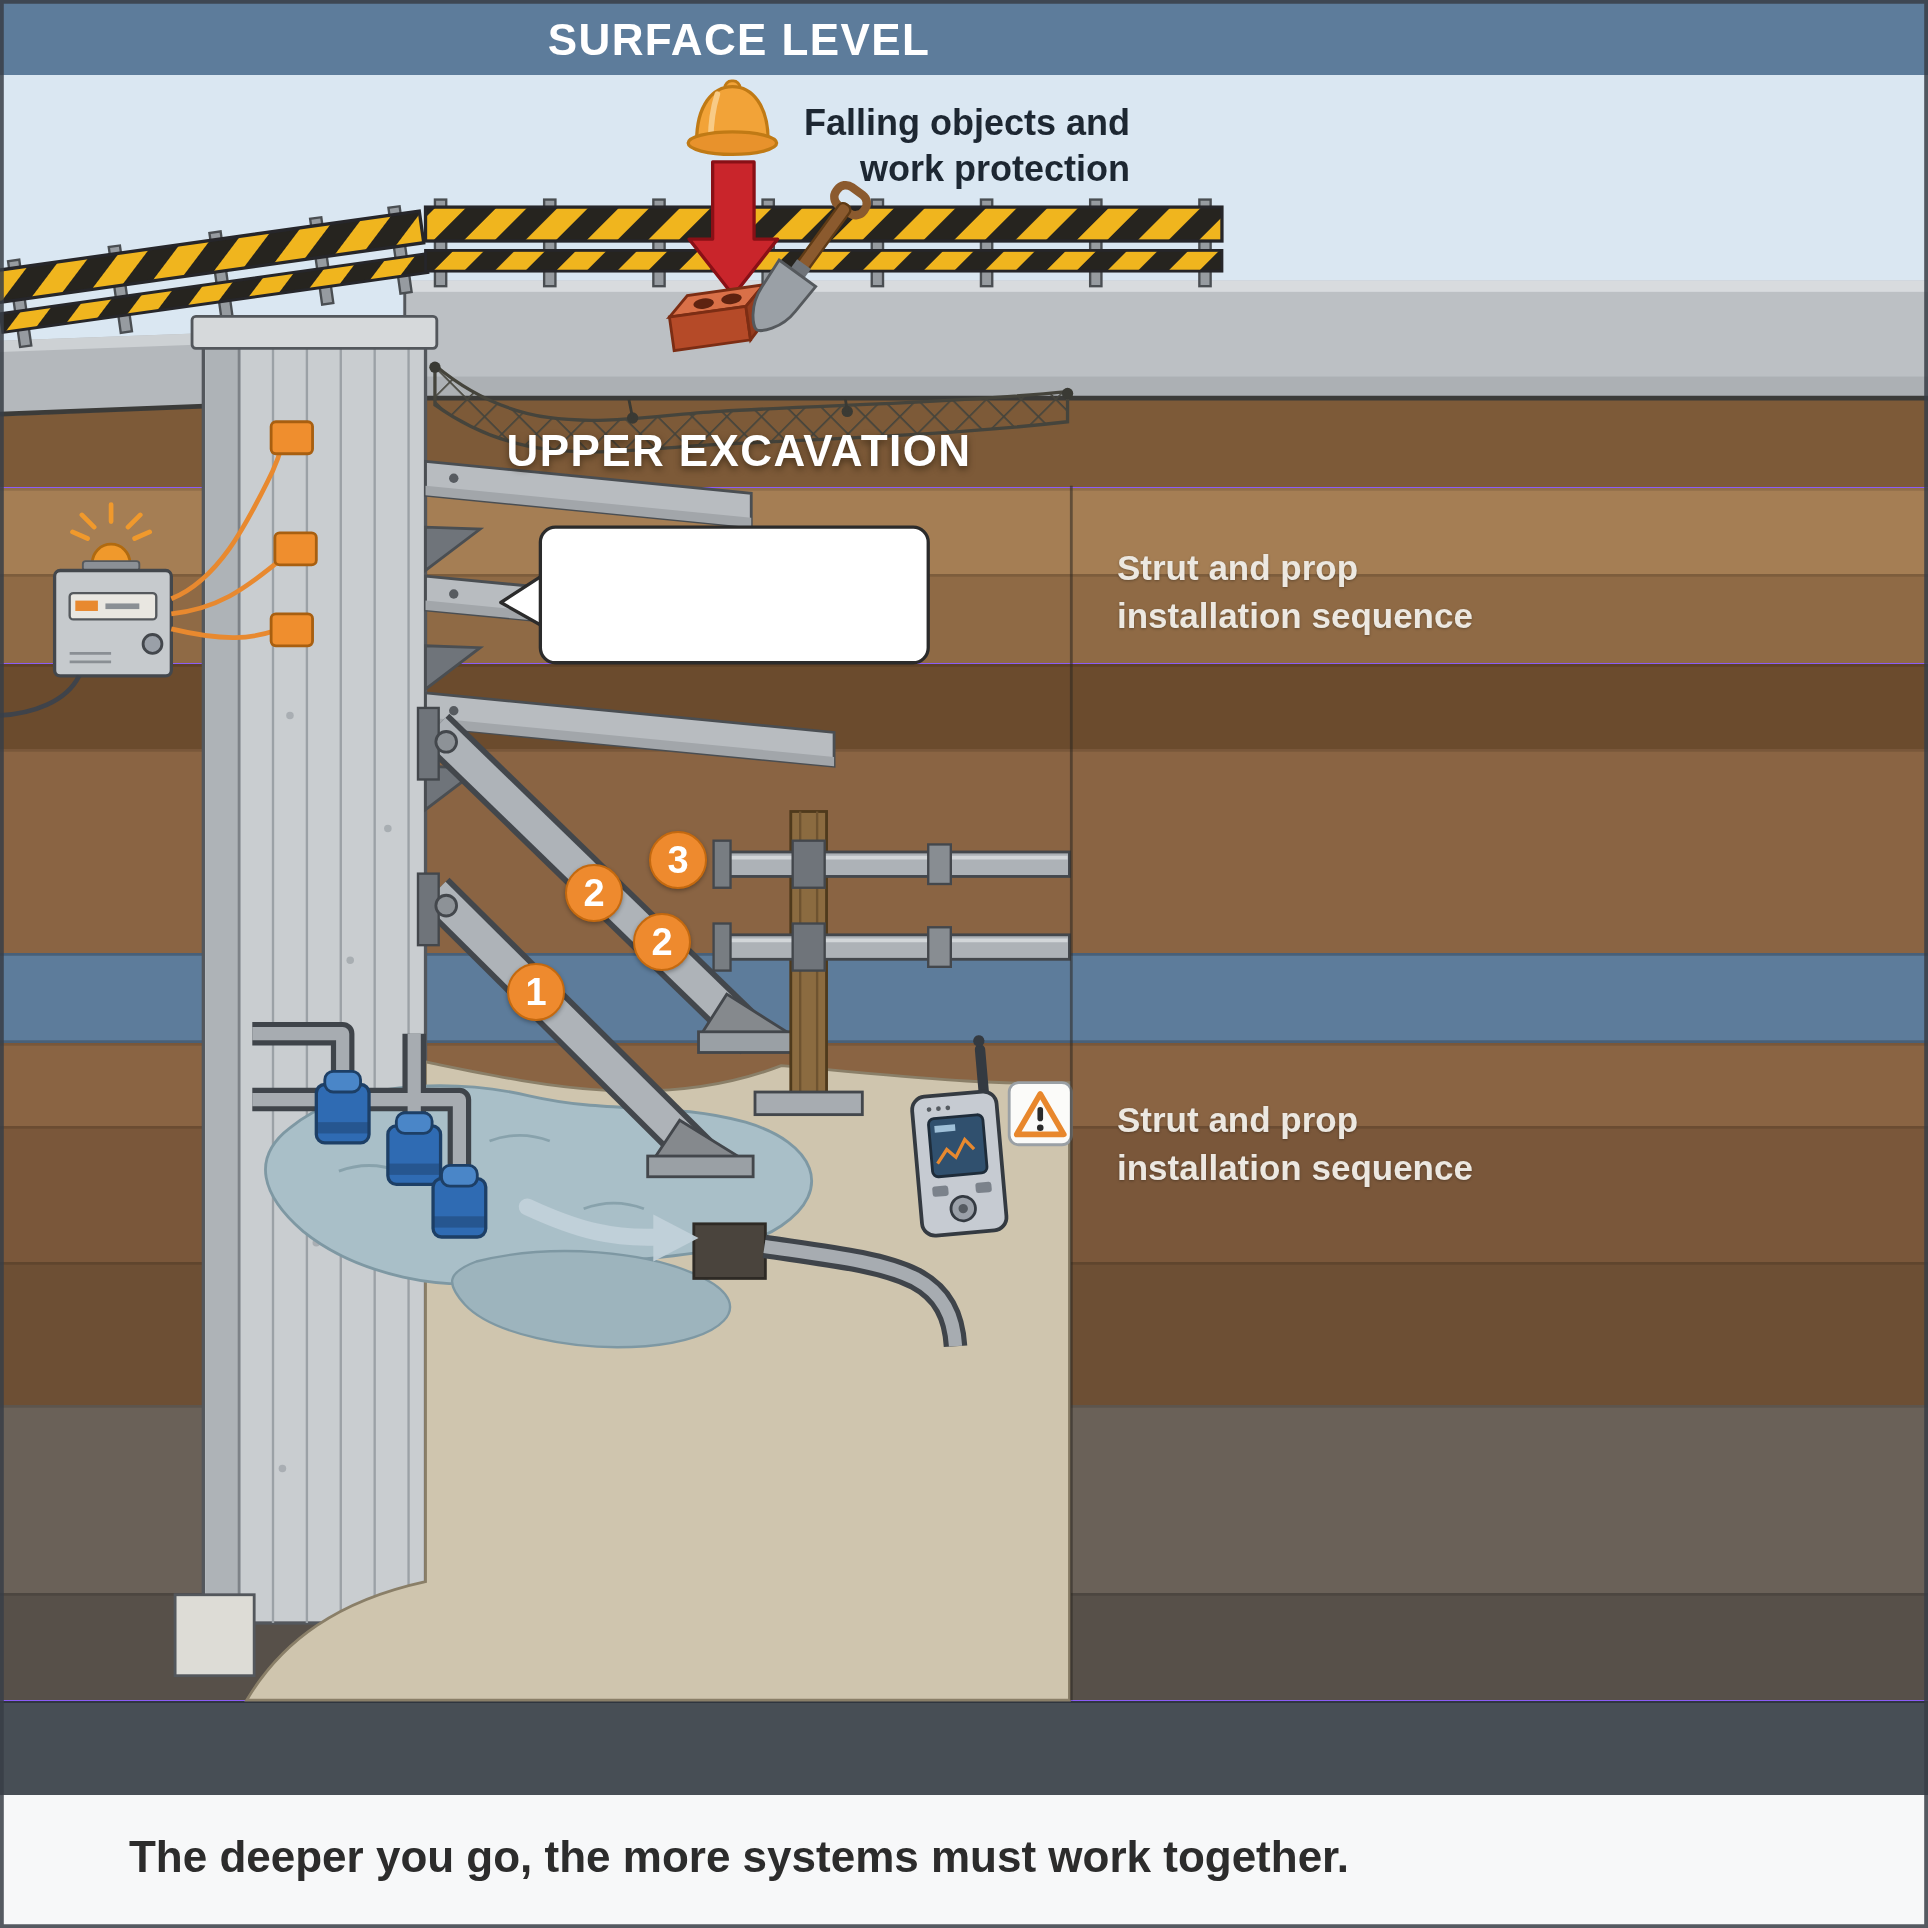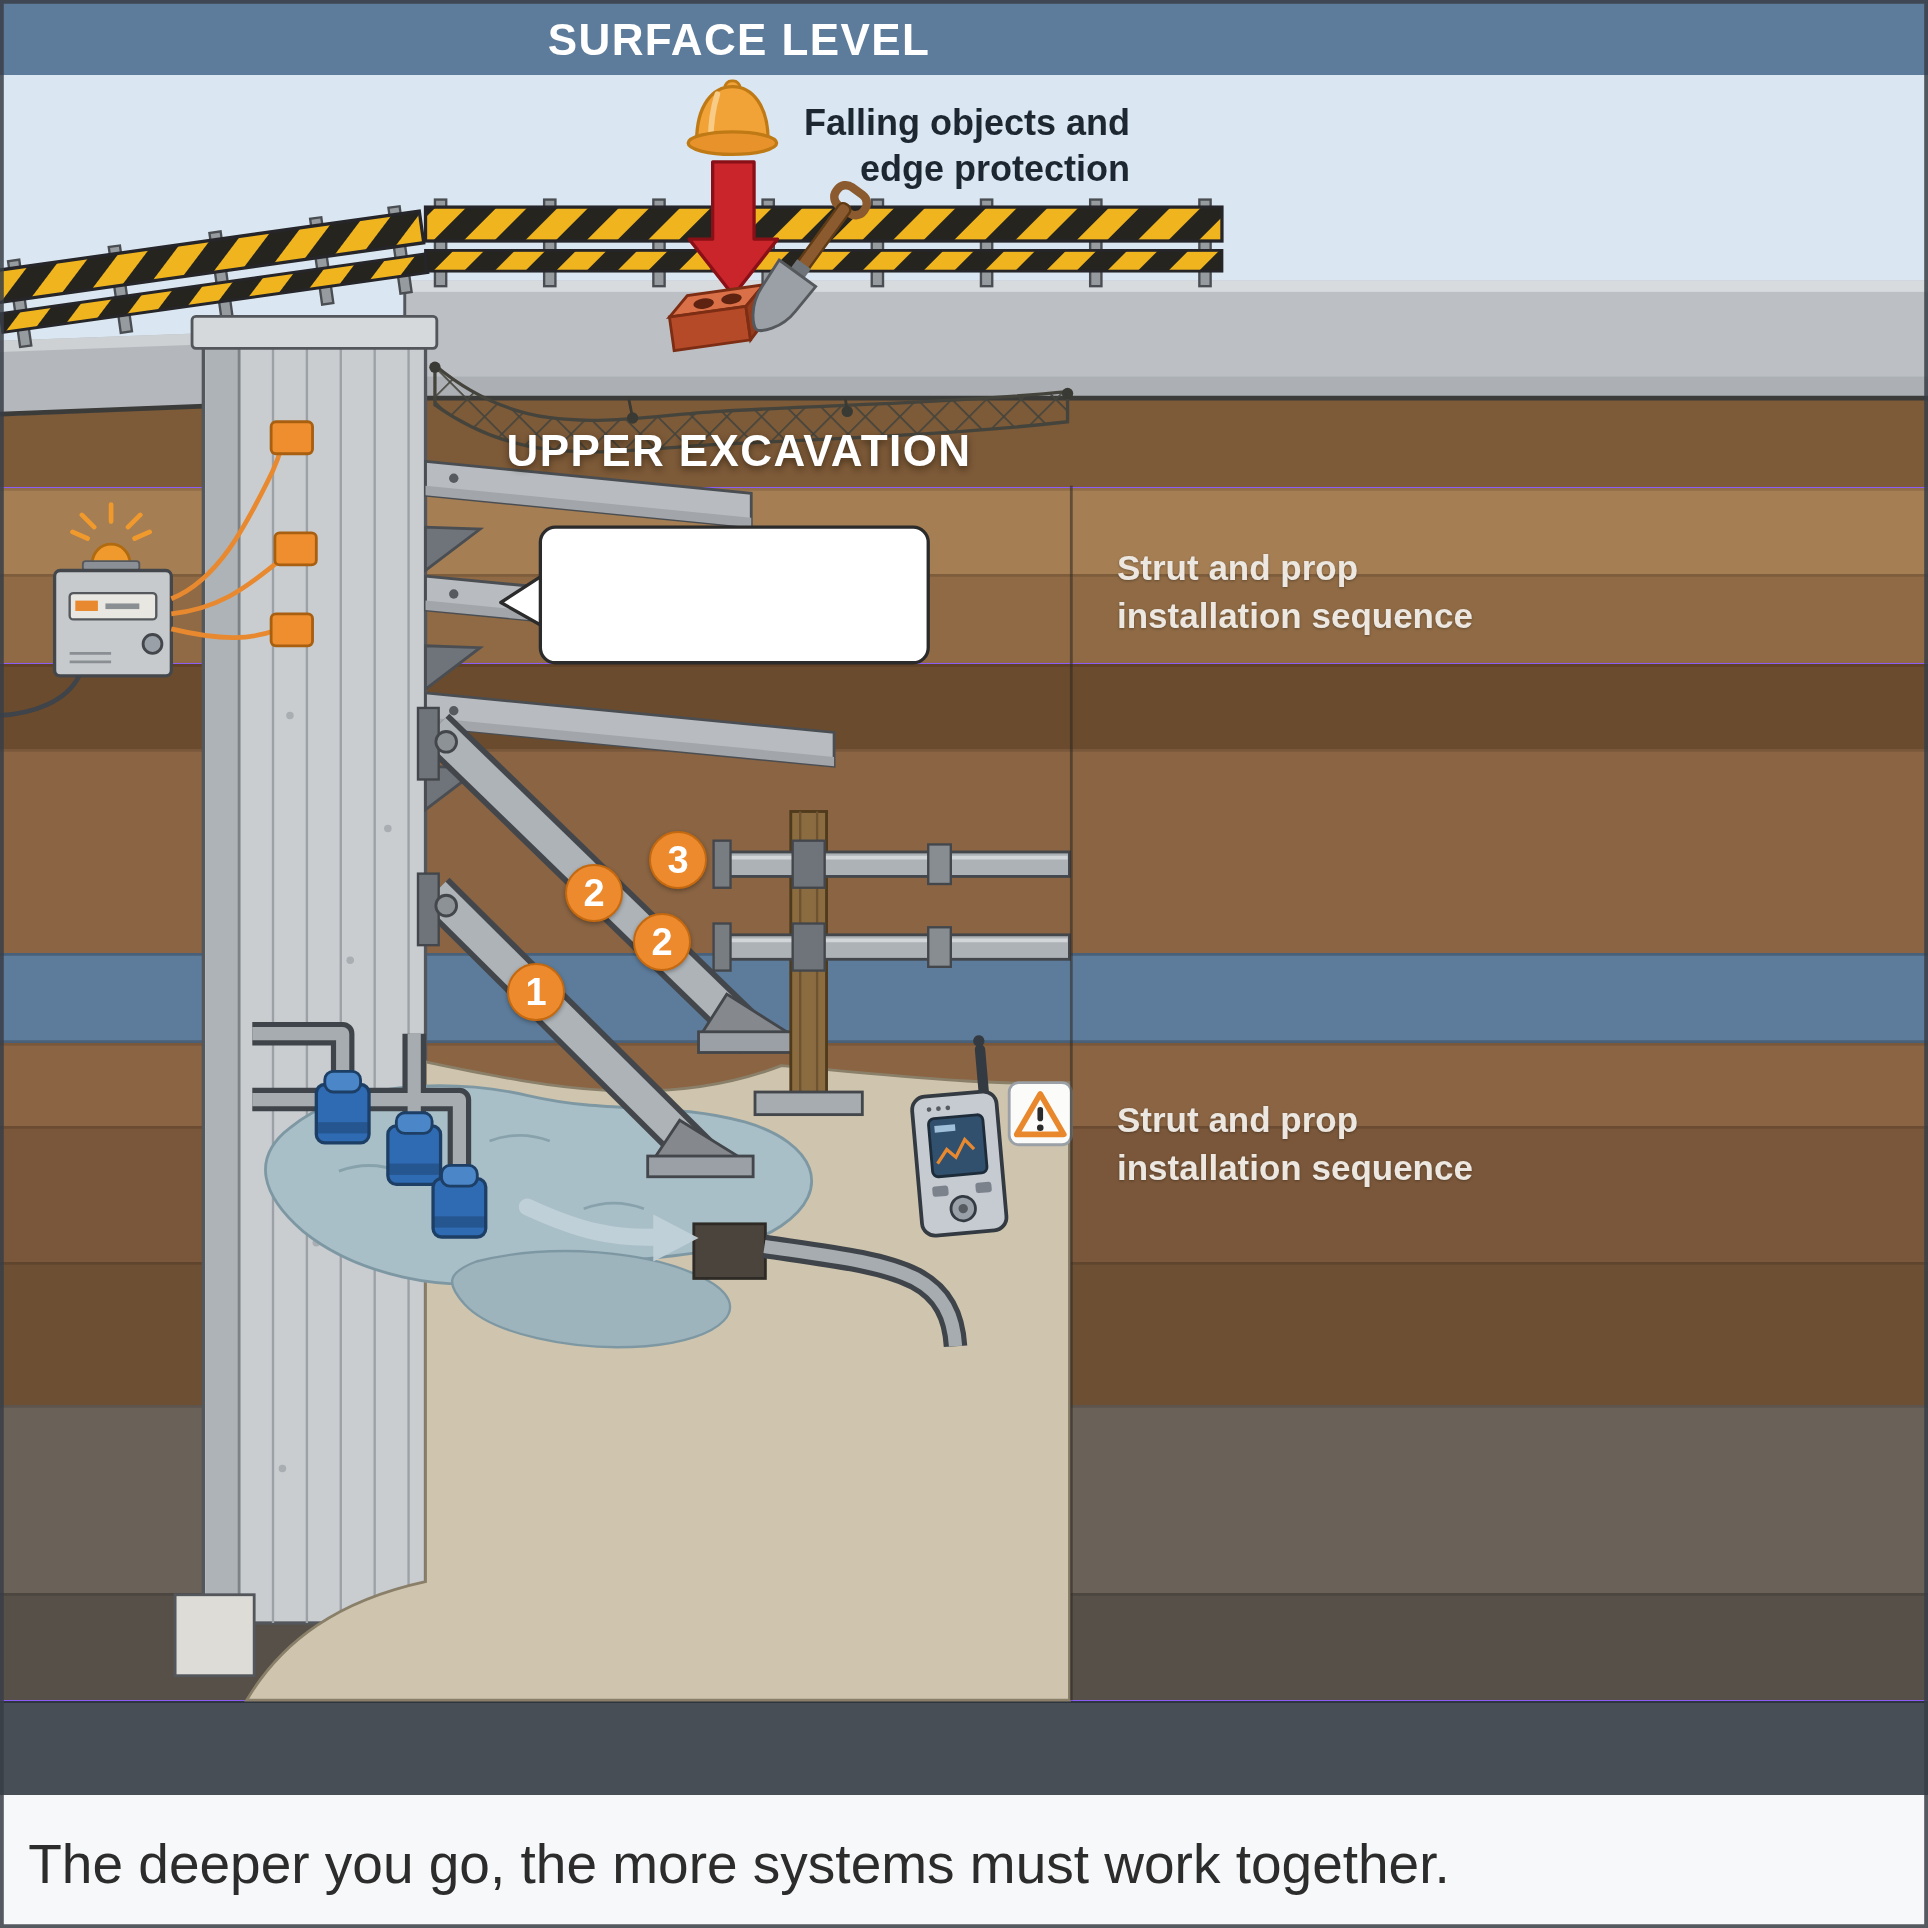--- a/index.html
+++ b/index.html
@@ -28,21 +28,21 @@
   #tSurface{top:15px}
   #tUpper{top:426px}
   #tMid{top:974px;text-shadow:0 1.9px 4.7px rgba(0,0,0,.35)}
   #tBase{top:1723px}
   .side-label{left:1117px;width:405px;color:#ECE8E1;font-size:35px;font-weight:700;line-height:1.38;text-shadow:0 0.9px 2.8px rgba(0,0,0,.3)}
   #lblStrutUpper{top:544px}
   #lblStrutMid{top:1096px}
   #lblGroundwater{top:1428px}
   .fall-text{left:772px;top:100px;width:358px;text-align:right;font-size:36px;font-weight:700;color:#1D2732;line-height:1.28}
   .bubble-text{left:540px;top:552px;width:388px;text-align:center;font-size:34px;font-weight:700;color:#1B1B1B;line-height:1.36}
-  .footer-text{left:0;top:1832px;width:1478px;text-align:center;font-size:55px;font-weight:400;color:#2C2C2C}
+  .footer-text{left:0;top:1832px;width:1478px;text-align:center;font-size:44px;font-weight:700;color:#2C2C2C}
   .marker{position:absolute;z-index:3;width:58px;height:58px;border-radius:50%;background:#EE8A2E;border:2.8px solid #C4690F;color:#FFF;font-weight:700;font-size:38px;display:flex;align-items:center;justify-content:center;box-sizing:border-box;box-shadow:0 1.9px 4.7px rgba(0,0,0,.3)}
   #mk1{left:507px;top:963px}
   #mk2{left:565px;top:864px}
   #mk3{left:633px;top:913px}
   #mk4{left:649px;top:831px}
   .frame{position:absolute;inset:0;box-shadow:inset 0 0 0 3.8px rgba(56,62,70,.85);pointer-events:none;z-index:10}
 </style>
 </head>
 <body>
 
@@ -320,21 +320,21 @@
       <polygon points="578,610 532,640 578,666" fill="#FFFFFF" stroke="#2B2B2B" stroke-width="3.5" stroke-linejoin="round"></polygon>
       <rect x="574" y="560" width="412" height="144" rx="16" fill="#FFFFFF" stroke="#2B2B2B" stroke-width="3.5"></rect>
       <rect x="577" y="614" width="8" height="48" fill="#FFFFFF"></rect>
     </g>
   </svg>
 
   <div class="txt band-title" id="tSurface">SURFACE LEVEL</div>
 
   <div class="txt fall-text">
     <div>Falling objects and</div>
-    <div>edge protection</div>
+    <div>work protection</div>
   </div>
 
   <div class="txt band-title shadowed" id="tUpper">UPPER EXCAVATION</div>
 
   <div class="txt bubble-text">
   </div>
 
   <div class="txt side-label" id="lblStrutUpper">
     <div>Strut and prop</div>
     <div>installation sequence</div>

